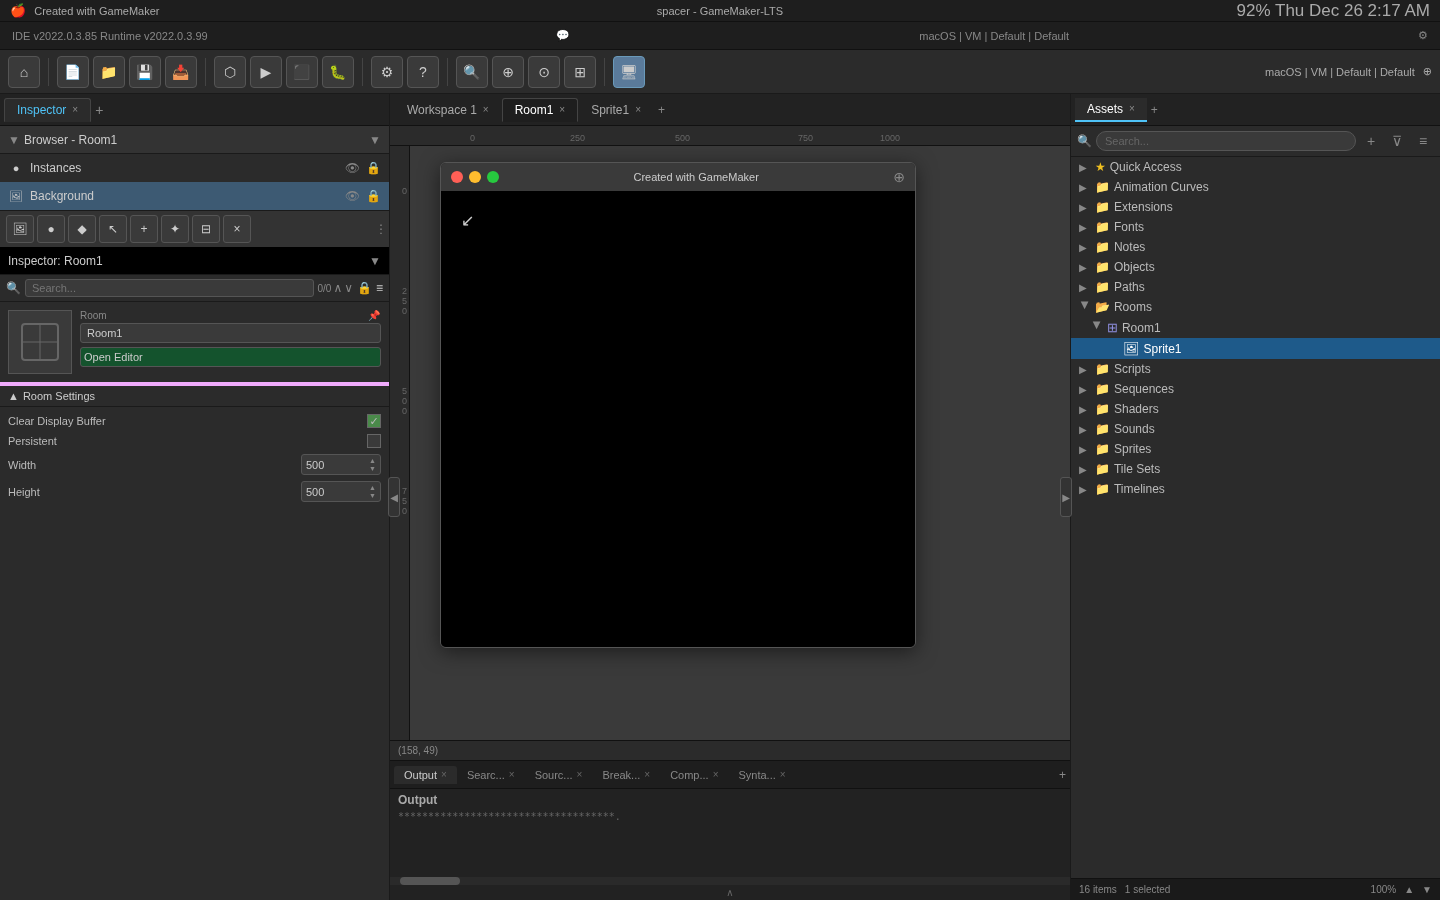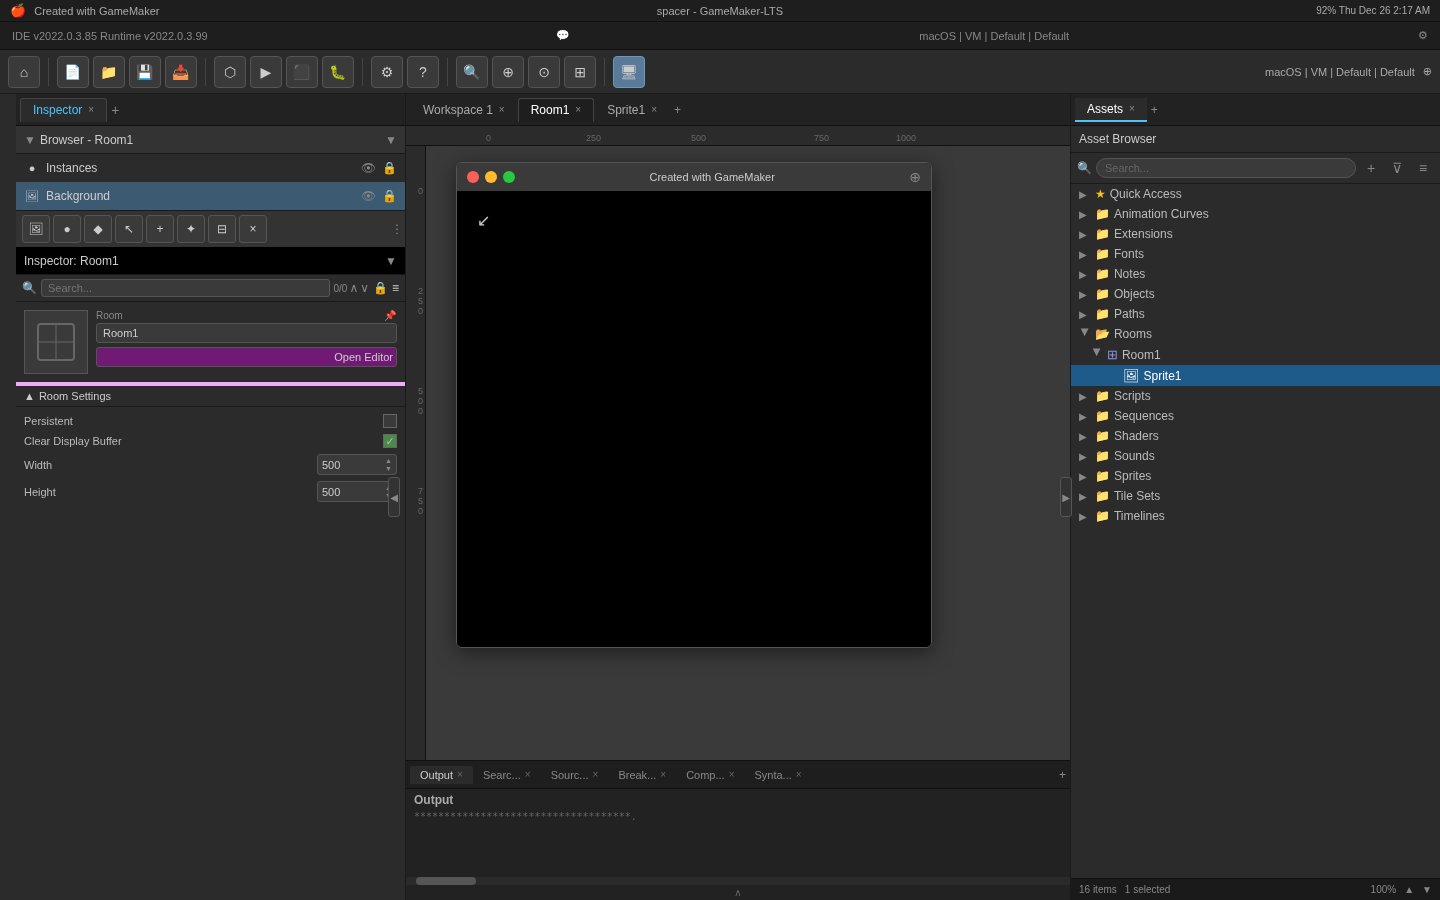--- a/index.html
+++ b/index.html
@@ -21,21 +21,21 @@
       align-items: center;
       justify-content: space-between;
       padding: 0 10px;
       font-size: 11px;
       color: #aaa;
       border-bottom: 1px solid #111;
     }
     .titlebar-left { display: flex; align-items: center; gap: 8px; }
     .apple-logo { font-size: 13px; color: #ccc; }
     .titlebar-center { position: absolute; left: 50%; transform: translateX(-50%); font-size: 11px; color: #aaa; }
-    .titlebar-right { display: flex; align-items: center; gap: 6px; font-size: 10px; }
+    .titlebar-right { display: flex; align-items: center; gap: 6px; font-size: 17px; }
 
     
     .ide-bar {
       height: 28px;
       background: #1e1e1e;
       display: flex;
       align-items: center;
       justify-content: space-between;
       padding: 0 12px;
       font-size: 11px;
@@ -74,21 +74,20 @@
     }
 
     
     .inspector-panel {
       width: 390px;
       background: #2b2b2b;
       border-right: 1px solid #1a1a1a;
       display: flex;
       flex-direction: column;
       flex-shrink: 0;
-      margin-left: 16px;
     }
 
     .panel-tab-bar {
       display: flex;
       align-items: center;
       background: #222;
       border-bottom: 1px solid #111;
       height: 32px;
       padding: 0 4px;
     }
@@ -190,23 +189,23 @@
       display: flex; align-items: center; justify-content: center;
       color: #666; font-size: 24px; flex-shrink: 0;
     }
     .room-info { flex: 1; }
     .room-type { font-size: 10px; color: #888; margin-bottom: 2px; display: flex; justify-content: space-between; }
     .room-name-input {
       width: 100%; background: #3a3a3a; border: 1px solid #555;
       border-radius: 3px; padding: 3px 6px; color: #ccc; font-size: 11px; margin-bottom: 4px;
     }
     .open-editor-btn {
-      width: 100%; background: #701a75; border: 1px solid #555;
+      width: 100%; background: #14532d; border: 1px solid #555;
       border-radius: 3px; padding: 3px; color: #ccc; font-size: 11px;
-      cursor: pointer; text-align: right;
+      cursor: pointer; text-align: left;
     }
 
     
     .section-header {
       display: flex; align-items: center; gap: 4px;
       padding: 4px 8px;
       background: #2b2b2b;
       font-size: 11px; color: #ccc;
       cursor: pointer;
       border-bottom: 1px solid #1a1a1a;
@@ -601,26 +600,26 @@
           <div class="open-editor-btn">Open Editor</div>
         </div>
       </div>
 
       <div class="section-header">
         <span>▲</span>
         <span>Room Settings</span>
       </div>
       <div class="section-content">
         <div class="prop-row">
+          <span class="prop-label">Clear Display Buffer</span>
+          <div class="prop-checkbox checked">✓</div>
+        </div>
+        <div class="prop-row">
           <span class="prop-label">Persistent</span>
           <div class="prop-checkbox"></div>
-        </div>
-        <div class="prop-row">
-          <span class="prop-label">Clear Display Buffer</span>
-          <div class="prop-checkbox checked">✓</div>
         </div>
         <div class="prop-input-row">
           <span class="prop-label">Width</span>
           <div class="num-input">
             <span>500</span>
             <div class="num-spinner">
               <span>▲</span>
               <span>▼</span>
             </div>
           </div>
@@ -687,20 +686,23 @@
               <div class="game-title">Created with GameMaker</div>
               <span class="game-icon-btn">⊕</span>
             </div>
             <div class="game-canvas">
               <div class="cursor-indicator">↙</div>
             </div>
           </div>
         </div>
       </div>
 
+      <div class="coords-bar">
+        <span>(158, 49)</span>
+      </div>
     </div>
 
     <div class="output-panel">
       <div class="output-tab-bar">
         <div class="output-tab active">
           <span>Output</span>
           <span style="font-size:10px;color:#666;">×</span>
         </div>
         <div class="output-tab">
           <span>Searc...</span>
@@ -742,21 +744,20 @@
 
   <div class="assets-panel">
     <div class="assets-tab-bar">
       <div class="assets-tab active">
         <span>Assets</span>
         <span style="font-size:10px;color:#888;">×</span>
       </div>
       <span style="margin-left:4px;color:#888;cursor:pointer;">+</span>
     </div>
 
-    <div style="padding:6px 8px; font-size:12px; color:#ccc; border-bottom:1px solid #1a1a1a; background:#2b2b2b;">Asset Browser</div>
 
     <div class="assets-search-bar">
       <span style="color:#888;">🔍</span>
       <input class="assets-search" type="text" placeholder="Search..." style="">
       <span class="assets-btn">+</span>
       <span class="assets-btn">⊽</span>
       <span class="assets-btn">≡</span>
     </div>
 
     <div class="asset-tree">

